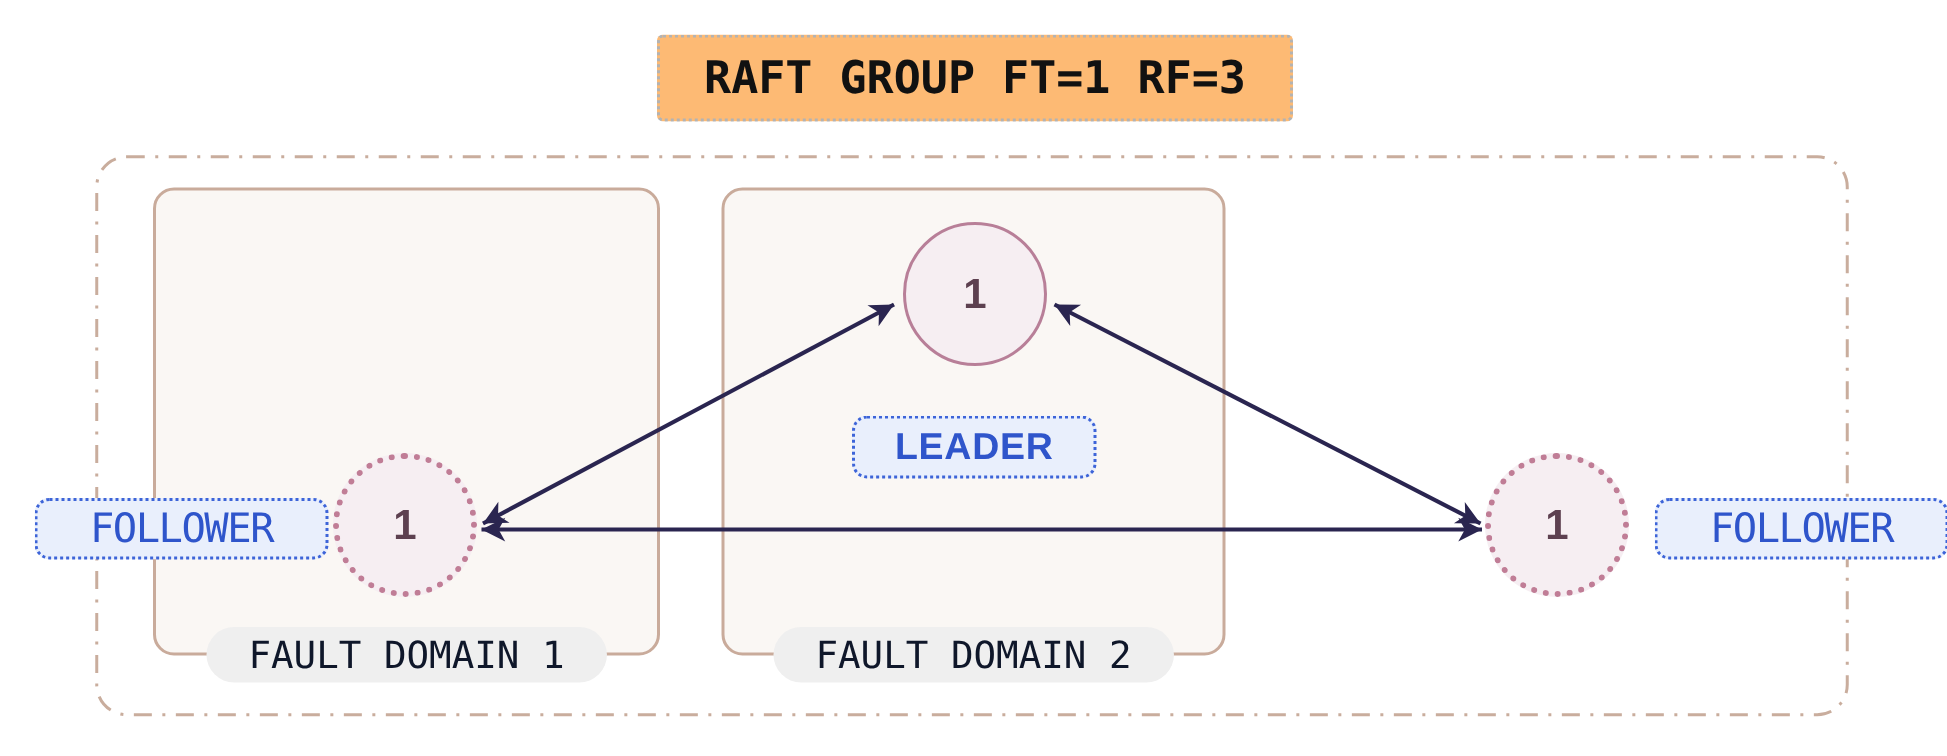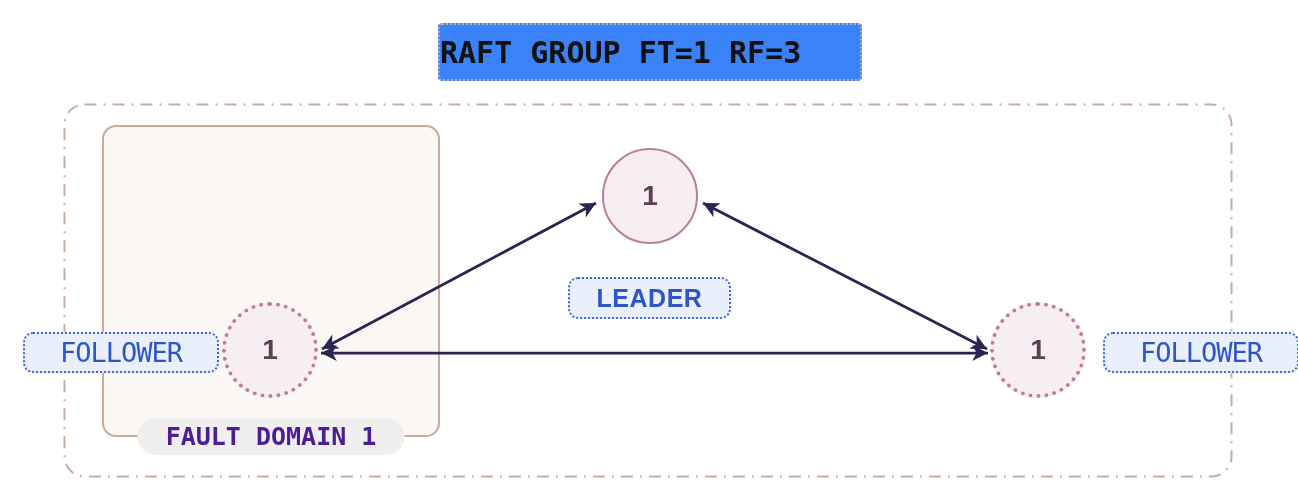--- a/index.html
+++ b/index.html
@@ -19,23 +19,24 @@
   
   .title-box {
     position: absolute;
     left: 438px;
     top: 23px;
     width: 424px;
     height: 58px;
     box-sizing: border-box;
     border: 2px dotted var(--title-border, #b3b3b3);
     border-radius: 4px;
-    background: #3b82f6;
+    background: #fdba74;
     display: flex;
     align-items: center;
+    justify-content: center;
     z-index: 6;
   }
   .title-box span {
     font-family: "DejaVu Sans Mono", monospace;
     font-weight: bold;
     font-size: 30px;
     letter-spacing: 0px;
     color: #111111;
     white-space: nowrap;
   }
@@ -78,23 +79,23 @@
     position: absolute;
     bottom: -20px;
     left: 50%;
     transform: translateX(-50%);
     background: var(--pill-fill, #efefef);
     border-radius: 19px;
     height: 37px;
     line-height: 37px;
     padding: 0 28px;
     font-family: "DejaVu Sans Mono", monospace;
-    font-weight: bold;
+    font-weight: normal;
     font-size: 25px;
-    color: #4c1d95;
+    color: #0f172a;
     white-space: nowrap;
     z-index: 2;
   }
 
   
   .node {
     position: absolute;
     box-sizing: border-box;
     border-radius: 50%;
     display: flex;
@@ -184,20 +185,23 @@
   </div>
 
   <div class="outer">
     <svg class="outer-border" width="1170" height="375" aria-hidden="true">
       <rect x="1.5" y="1.5" width="1167" height="372" rx="20"></rect>
     </svg>
 
     <div class="domain domain-1">
       <div class="domain-pill">FAULT DOMAIN 1</div>
     </div>
+    <div class="domain domain-2">
+      <div class="domain-pill">FAULT DOMAIN 2</div>
+    </div>
   </div>
 
   <div class="node leader-node">
     <span class="node-value">1</span>
   </div>
   <div class="node follower-node f1">
     <span class="node-value">1</span>
   </div>
   <div class="node follower-node f2">
     <span class="node-value">1</span>

